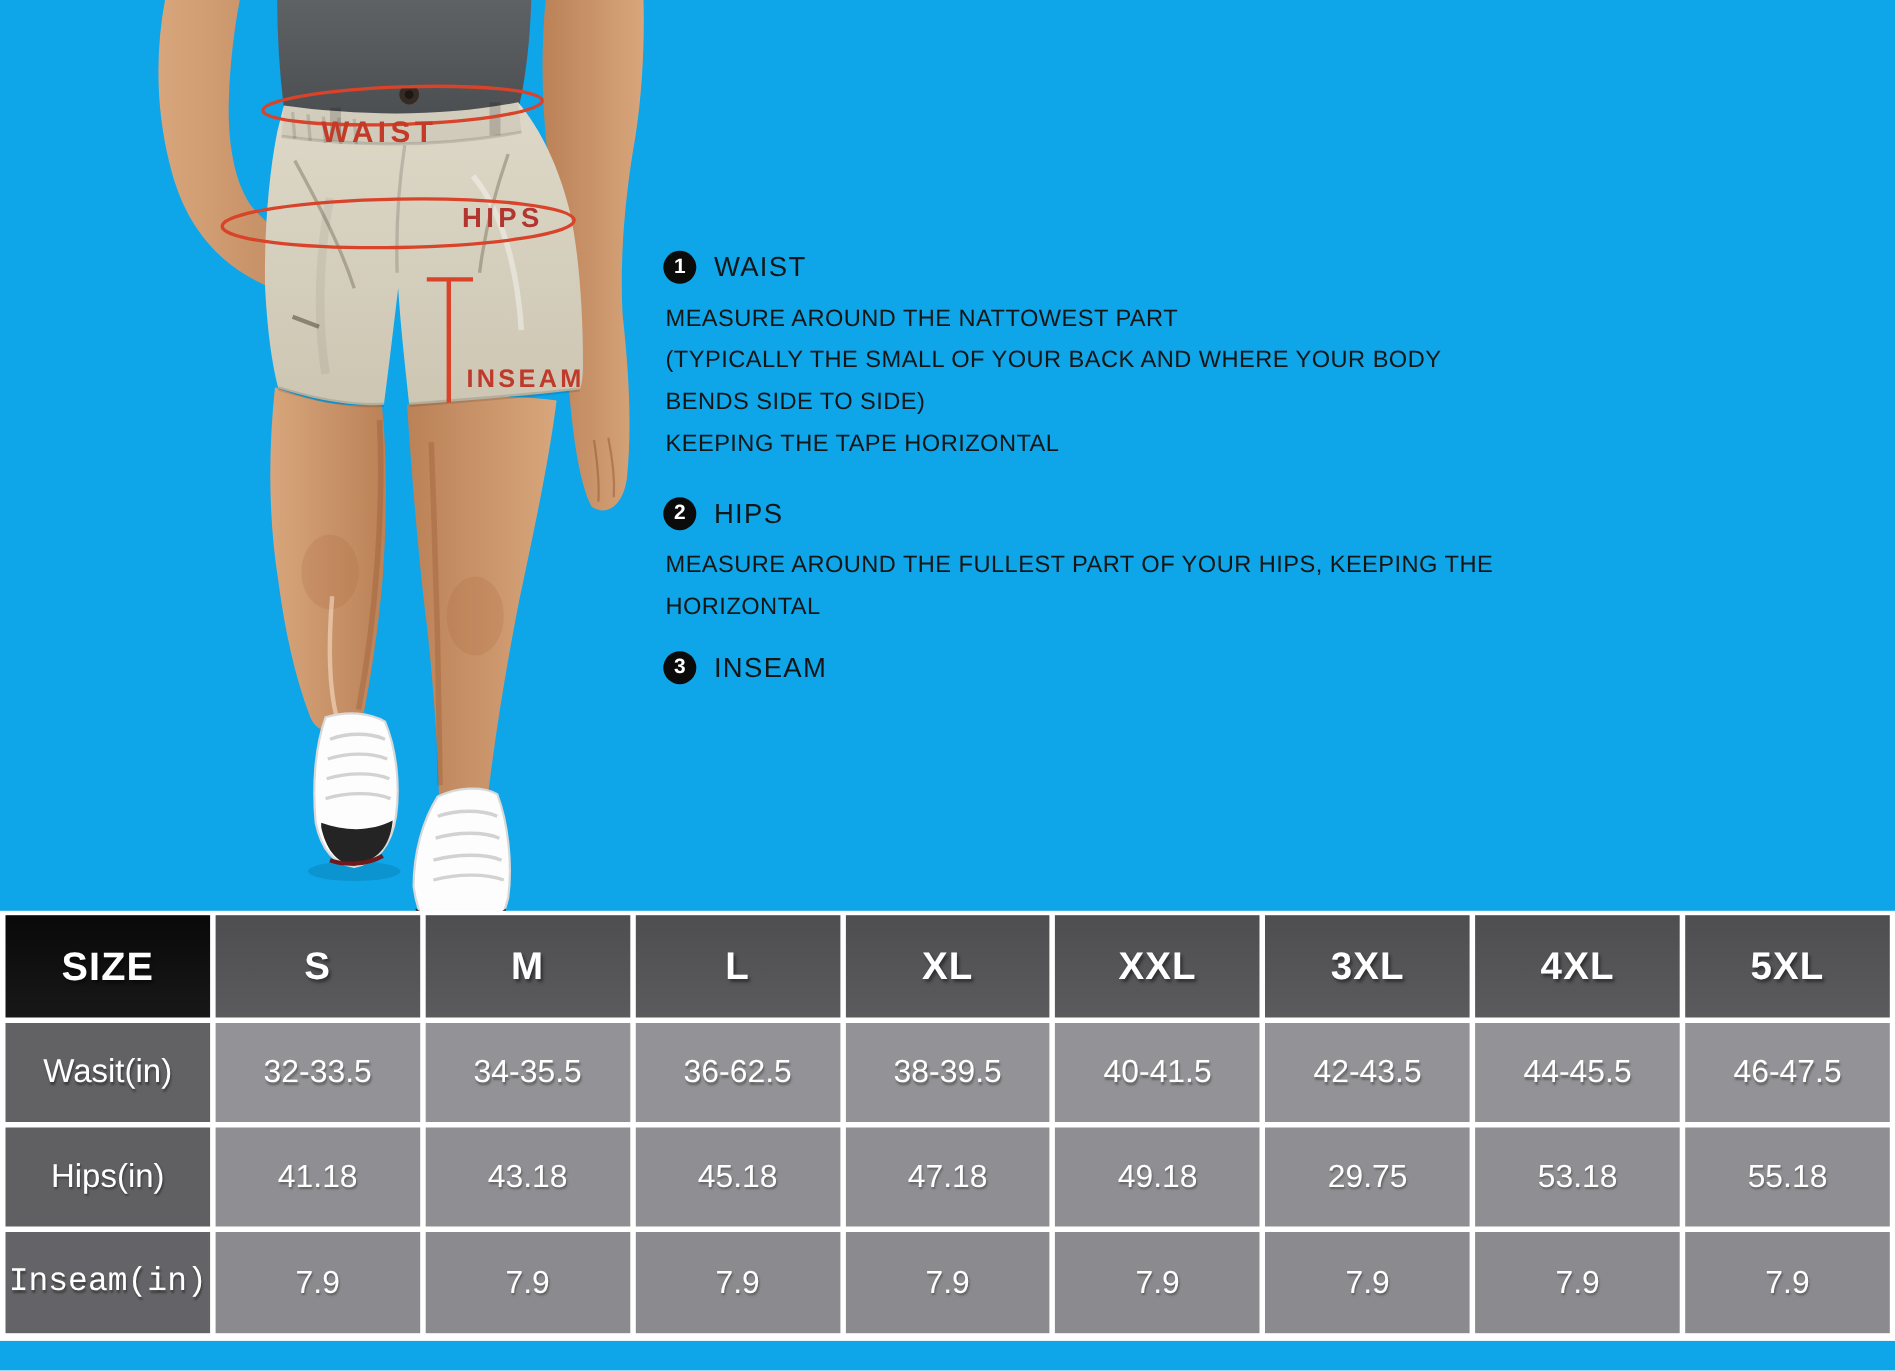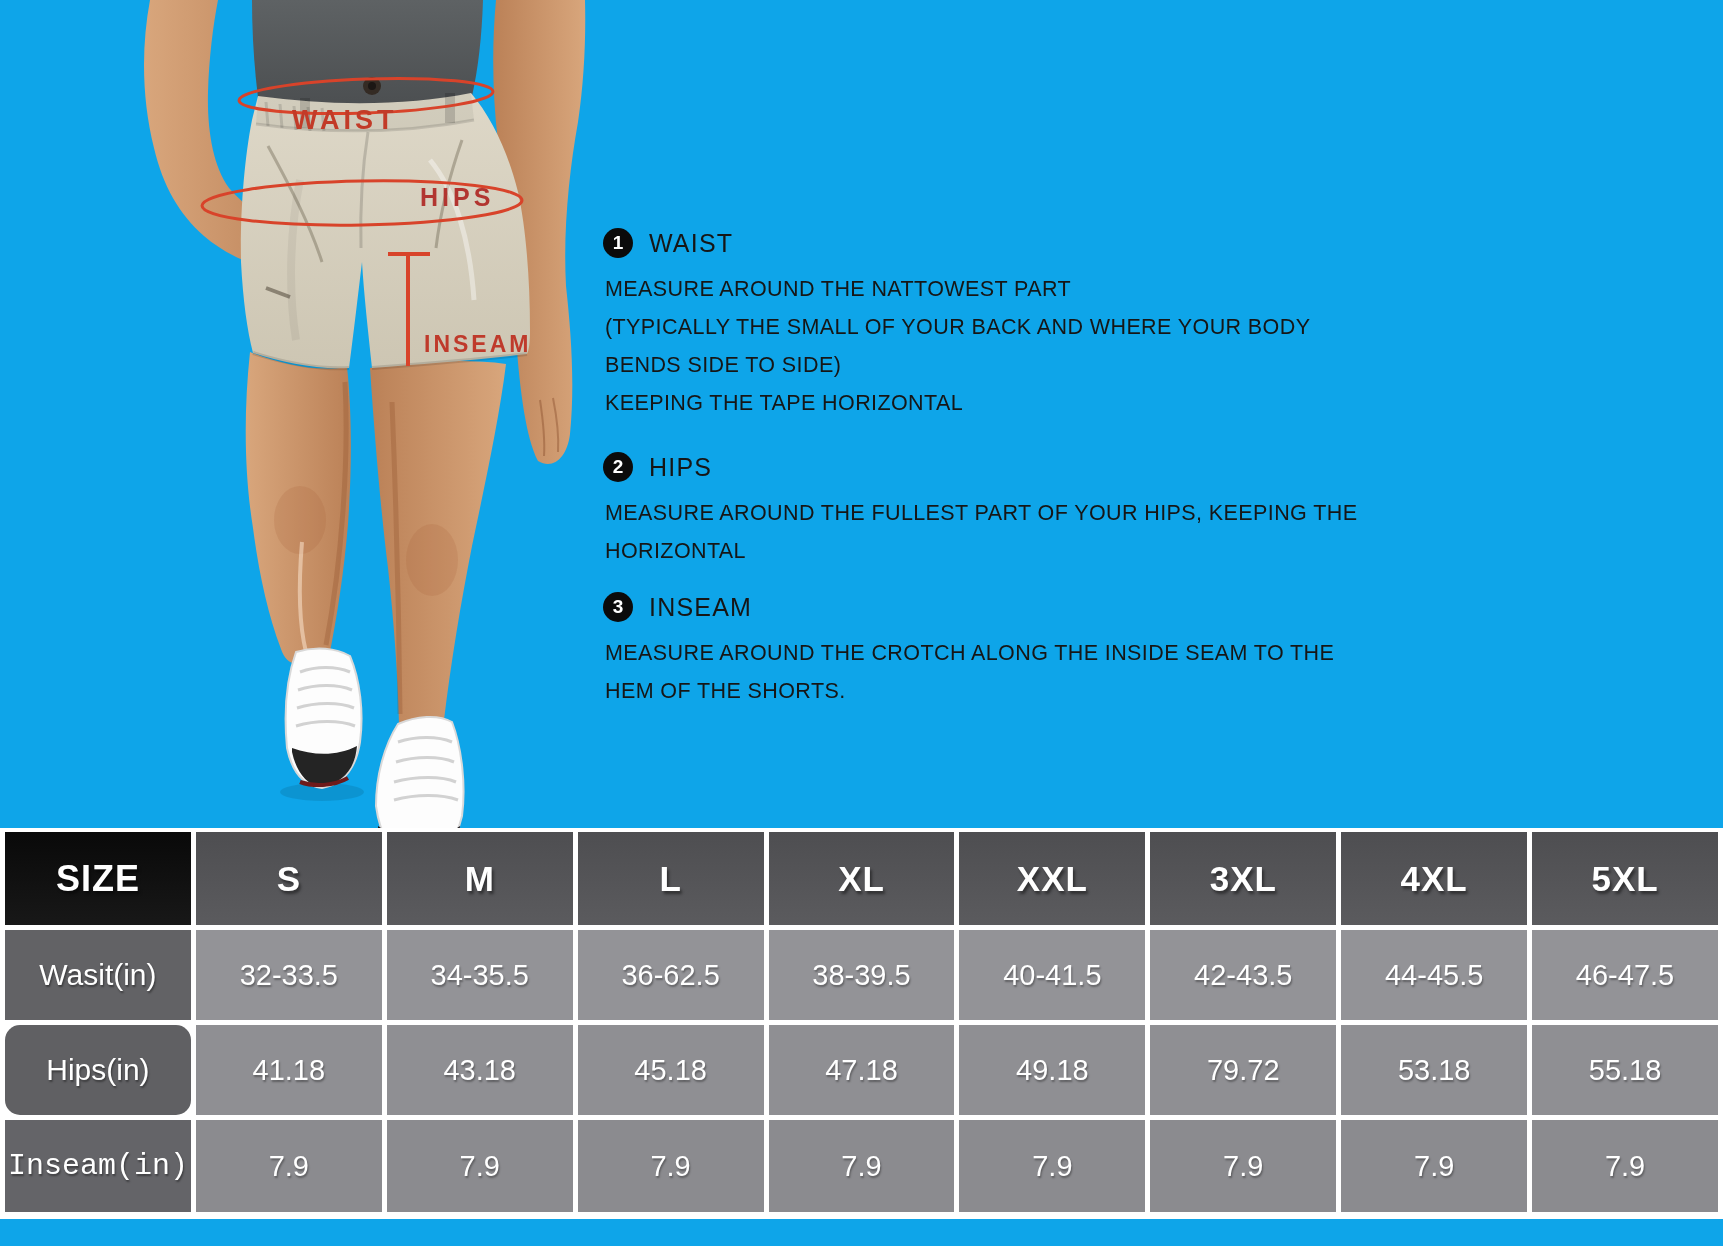--- a/index.html
+++ b/index.html
@@ -32,21 +32,21 @@
     grid-template-rows:93px 90px 90px 92px;gap:5px;padding:4px 5px;
   }
   .cell{display:flex;align-items:center;justify-content:center;color:#fff;}
   .th{
     background:linear-gradient(180deg,#4e4e51,#5b5b5e);
     font-size:35px;font-weight:700;letter-spacing:1px;
     text-shadow:2px 3px 3px rgba(0,0,0,0.45);
   }
   .th-size{background:linear-gradient(180deg,#090909,#181818);font-size:36px;}
   .row-label{font-size:30px;font-weight:400;text-shadow:1px 2px 2px rgba(0,0,0,0.4);}
-  .l1{background:#626265;} .l2{background:#606063;border-radius:15px;} .l3{background:#646468;font-family:Liberation Mono, monospace;}
+  .l1{background:#626265;} .l2{background:#606063;} .l3{background:#646468;font-family:Liberation Mono, monospace;}
   .val{font-size:29px;font-weight:400;text-shadow:1px 2px 2px rgba(0,0,0,0.35);}
   .v1{background:#939397;} .v2{background:#8f8f93;} .v3{background:#8b8b8f;}
 
   .ann-text{font-weight:700;}
 </style>
 </head>
 <body>
 
 <div class="sheet">
 
@@ -165,24 +165,20 @@
       <div>MEASURE AROUND THE FULLEST PART OF YOUR HIPS, KEEPING THE</div>
       <div>HORIZONTAL</div>
     </div>
   </div>
 
   <div class="step step-3">
     <div class="step-head">
       <div class="badge">3</div>
       <div class="step-title">INSEAM</div>
     </div>
-    <div class="step-body">
-      <div>MEASURE AROUND THE CROTCH ALONG THE INSIDE SEAM TO THE</div>
-      <div>HEM OF THE SHORTS.</div>
-    </div>
   </div>
 
   <div class="size-table">
 
     <div class="cell th th-size">SIZE</div>
     <div class="cell th">S</div>
     <div class="cell th">M</div>
     <div class="cell th">L</div>
     <div class="cell th">XL</div>
     <div class="cell th">XXL</div>
@@ -199,21 +195,21 @@
     <div class="cell val v1">42-43.5</div>
     <div class="cell val v1">44-45.5</div>
     <div class="cell val v1">46-47.5</div>
 
     <div class="cell row-label l2">Hips(in)</div>
     <div class="cell val v2">41.18</div>
     <div class="cell val v2">43.18</div>
     <div class="cell val v2">45.18</div>
     <div class="cell val v2">47.18</div>
     <div class="cell val v2">49.18</div>
-    <div class="cell val v2">79.72</div>
+    <div class="cell val v2">29.75</div>
     <div class="cell val v2">53.18</div>
     <div class="cell val v2">55.18</div>
 
     <div class="cell row-label l3">Inseam(in)</div>
     <div class="cell val v3">7.9</div>
     <div class="cell val v3">7.9</div>
     <div class="cell val v3">7.9</div>
     <div class="cell val v3">7.9</div>
     <div class="cell val v3">7.9</div>
     <div class="cell val v3">7.9</div>

